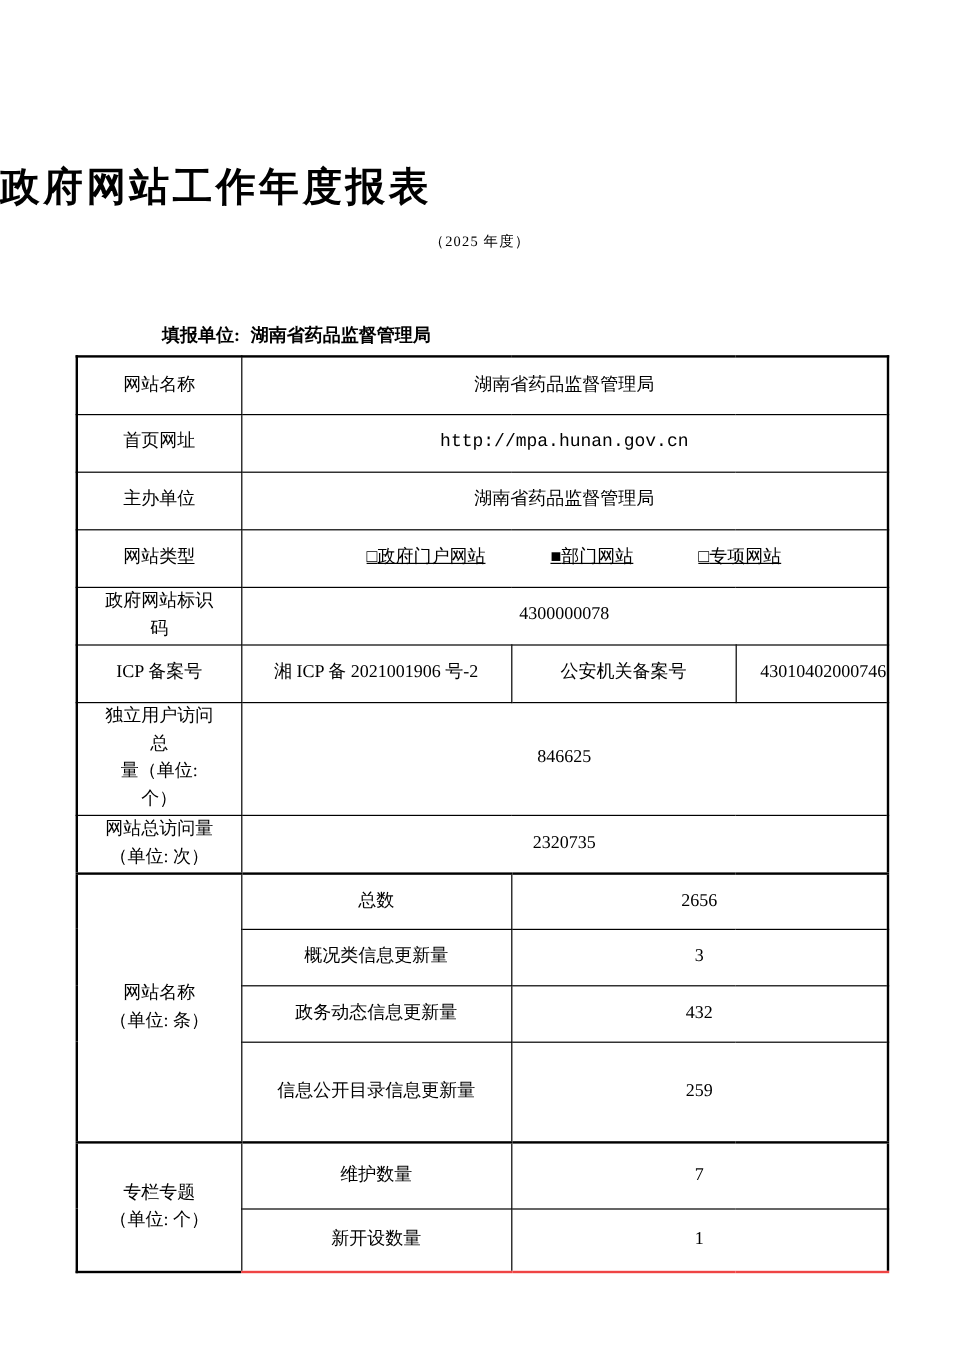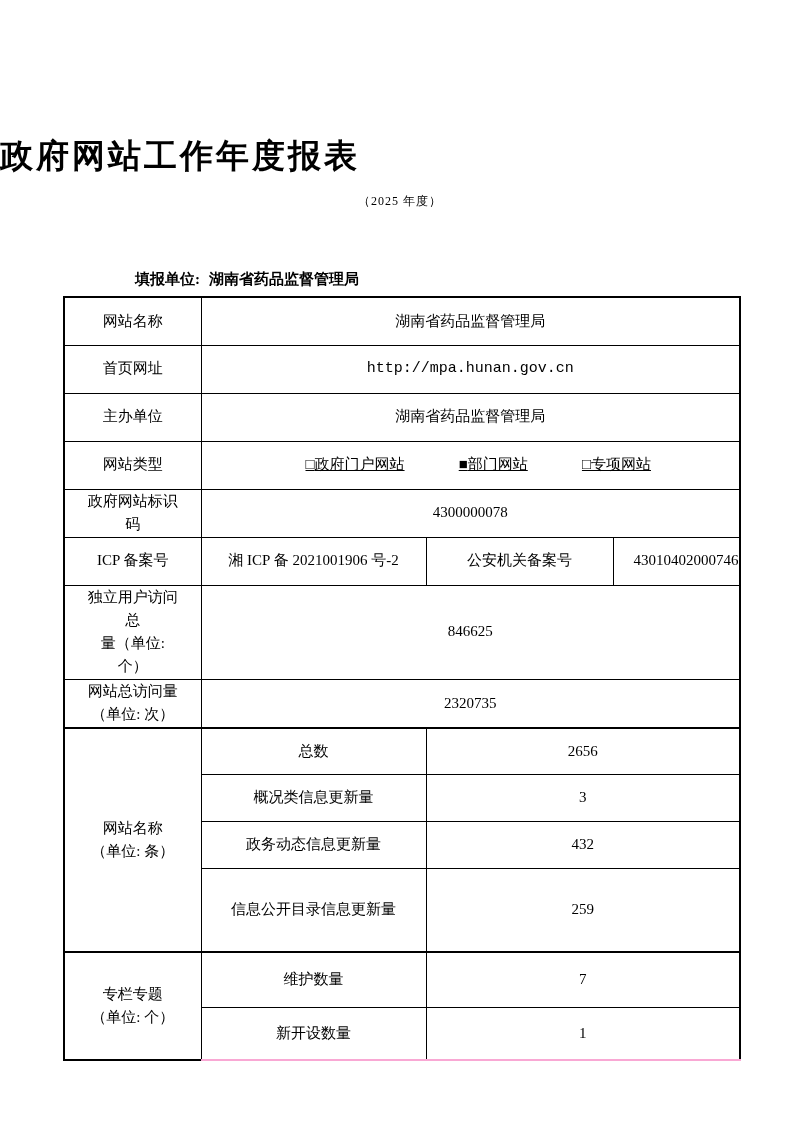--- a/index.html
+++ b/index.html
@@ -47,21 +47,21 @@
   table.report td {
     border: 1px solid #000000;
     text-align: center;
     vertical-align: middle;
     font-size: 15px;
     line-height: 1.55;
     padding: 0 20px;
     overflow: hidden;
   }
   tr.section-top td { border-top: 2px solid #000000; }
-  tr.last-row td { border-bottom: 2px solid #f9a8d4; }
+  tr.last-row td { border-bottom: 2px solid #ef4444; }
   td.multiline { white-space: pre-line; }
   td.url-cell {
     font-family: "Liberation Mono", "DejaVu Sans Mono", monospace;
     font-size: 15px;
   }
   td.type-cell { padding: 0; }
   .type-options {
     display: flex;
     justify-content: space-between;
     padding-left: 84px;

